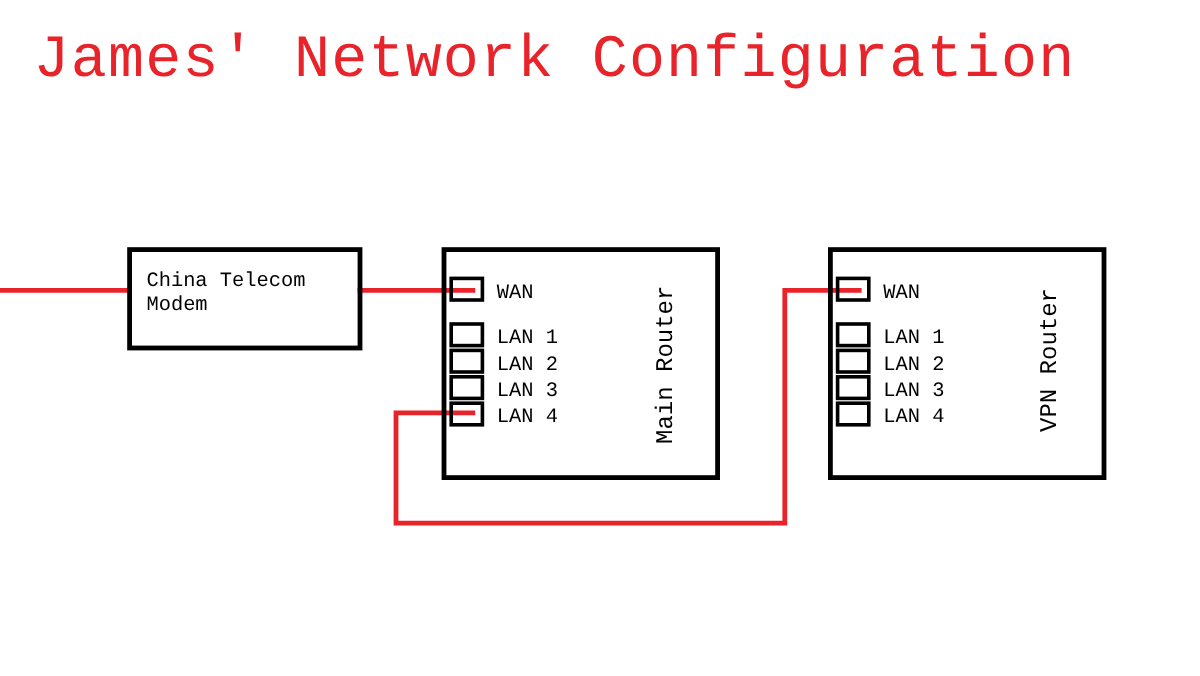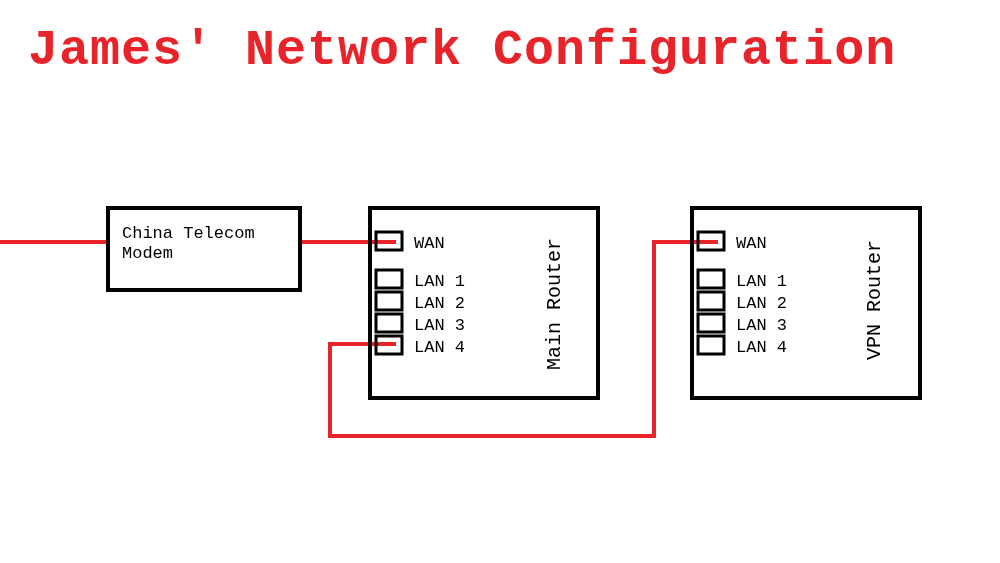--- a/index.html
+++ b/index.html
@@ -1,16 +1,16 @@
 <!DOCTYPE html>
 <html><head>
 <meta charset="utf-8">
 <style>
   html,body{margin:0;padding:0;width:1000px;height:563px;background:#fff;font-family:ui-monospace,Menlo,Consolas,"Courier New",monospace}
-  .title{position:absolute;left:28px;top:22px;color:#e9232a;font-weight:700;font-size:50px;letter-spacing:1px}
+  .title{position:absolute;left:28px;top:22px;color:#e9232a;font-weight:400;font-size:50px;letter-spacing:1px}
   svg{position:absolute;left:0;top:0}
   .box{fill:none;stroke:#000;stroke-width:4}
   .port{fill:none;stroke:#000;stroke-width:3}
   .label{font-family:ui-monospace,Menlo,Consolas,"Courier New",monospace;font-size:17px;fill:#000}
   .lbl-lg{font-family:ui-monospace,Menlo,Consolas,"Courier New",monospace;font-size:20px;fill:#000}
   .wire{fill:none;stroke:#e9232a;stroke-width:4;stroke-linecap:square}
 </style>
 </head>
 <body>
 

